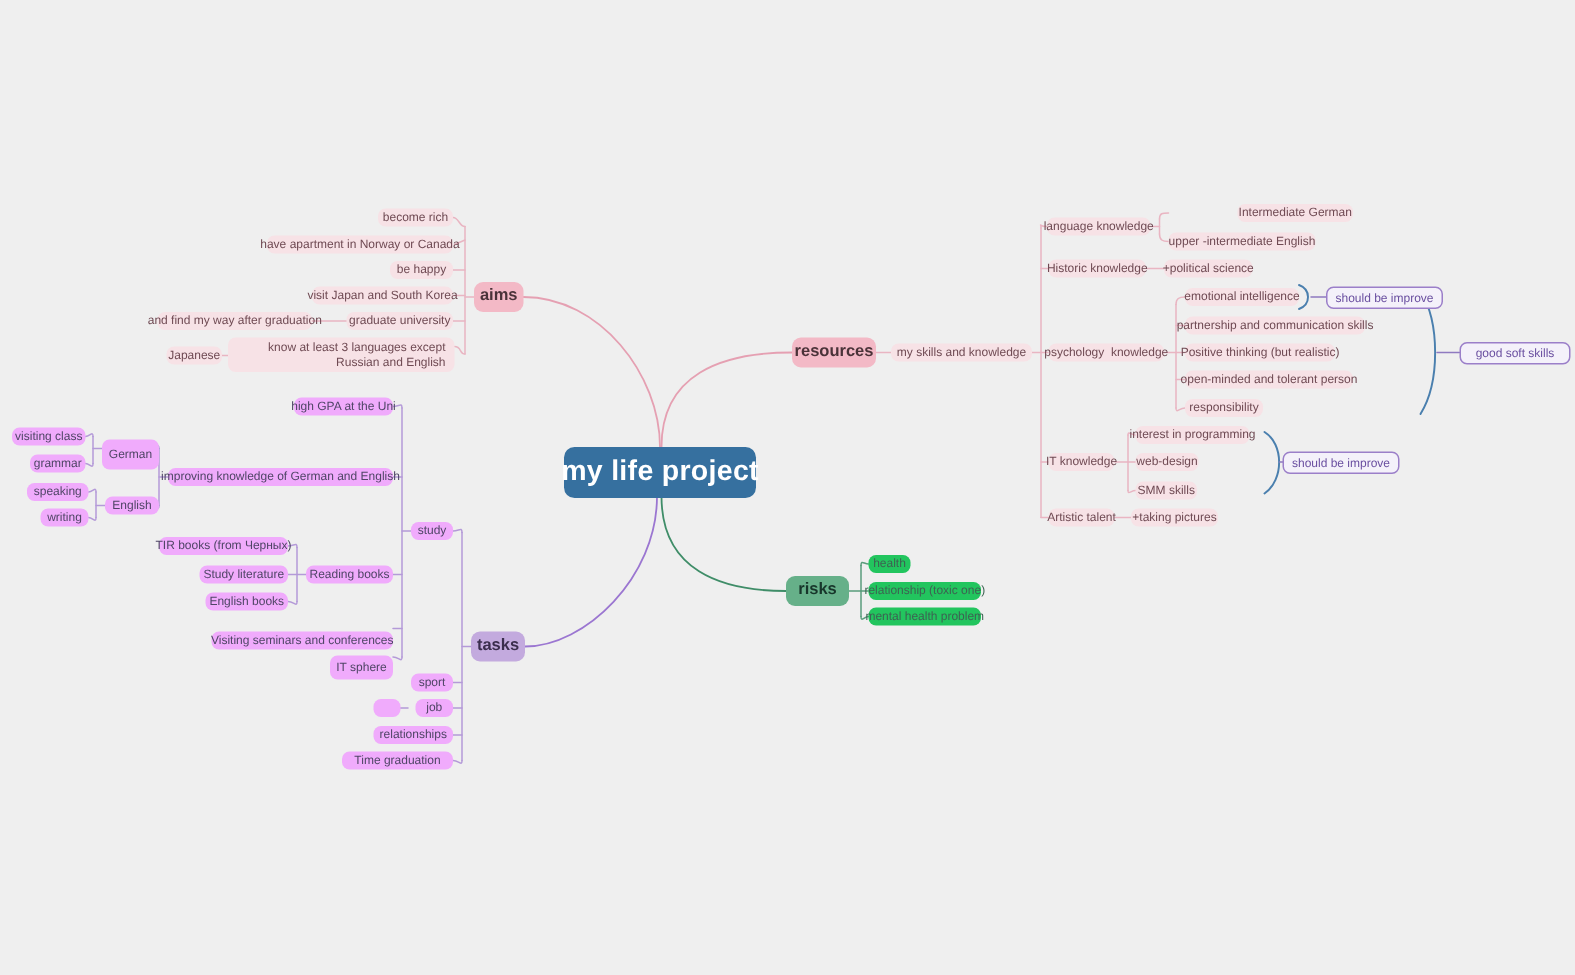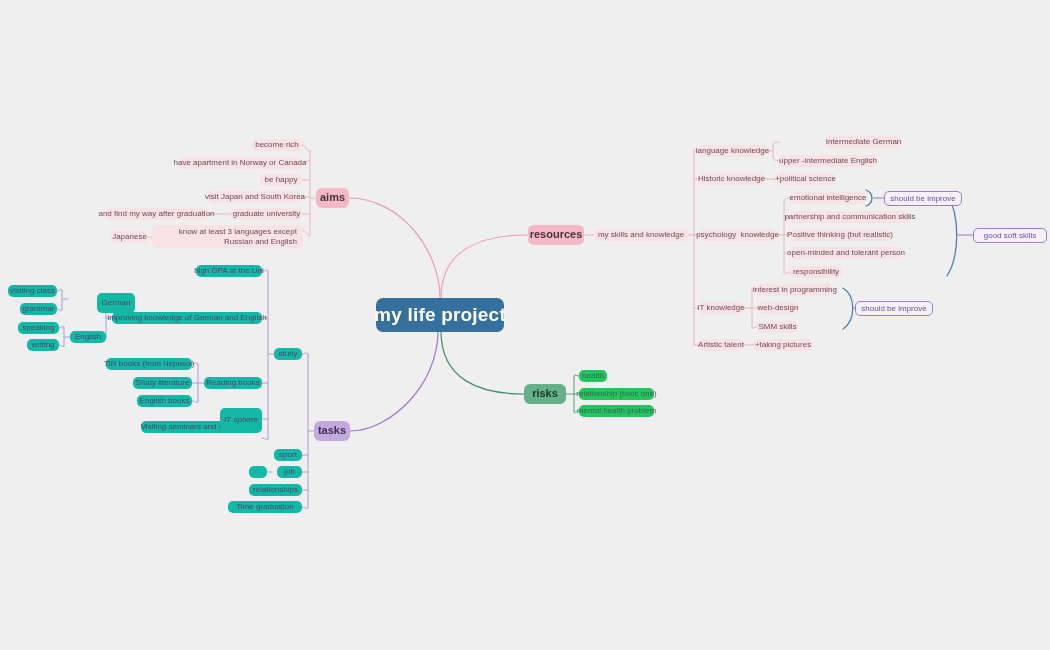--- a/index.html
+++ b/index.html
@@ -34,21 +34,21 @@
     font-size:11px;font-weight:700;border-radius:6px;
   }
   .n-main.pink{background:#f3b9c6;color:#4a3238;}
   .n-main.green{background:#66b089;color:#17352a;}
   .n-main.purple{background:#c3aade;color:#3a2d4d;}
 
   
   .n-leaf{font-size:8px;padding:3px 6px;}
   .pink-leaf{background:#f7e2e6;color:#6f4a53;}
   .green-leaf{background:#22c55e;color:#3d6252;text-align:center;}
-  .purple-leaf{background:#14b8a6;color:#4f4566;}
+  .purple-leaf{background:#f0abfc;color:#4f4566;}
   .outline-leaf{
     background:#f4f1fa;color:#6a4fa0;
     border:1px solid #9b7fc9;border-radius:5px;
   }
   .n-leaf.multiline{white-space:normal;line-height:1.25;text-align:right;justify-content:flex-start;}
 </style>
 </head>
 <body>
 
 <div id="stage">
@@ -210,23 +210,23 @@
   <div class="node n-leaf purple-leaf" style="left:274px;top:449px;width:28px;height:12px;">sport</div>
   <div class="node n-leaf purple-leaf" style="left:277px;top:466px;width:25px;height:12px;">job</div>
   <div class="node n-leaf purple-leaf" style="left:249px;top:466px;width:18px;height:12px;"></div>
   <div class="node n-leaf purple-leaf" style="left:249px;top:484px;width:53px;height:12px;">relationships</div>
   <div class="node n-leaf purple-leaf" style="left:228px;top:501px;width:74px;height:12px;">Time graduation</div>
 
   <div class="node n-leaf purple-leaf" style="left:196px;top:265px;width:66px;height:12px;">high GPA at the Uni</div>
   <div class="node n-leaf purple-leaf" style="left:112px;top:312px;width:150px;height:12px;">improving knowledge of German and English</div>
   <div class="node n-leaf purple-leaf" style="left:204px;top:377px;width:58px;height:12px;">Reading books</div>
   <div class="node n-leaf purple-leaf" style="left:141px;top:413px;width:121px;height:12px;margin-top:8px;">Visiting seminars and conferences</div>
-  <div class="node n-leaf purple-leaf" style="left:220px;top:408px;width:42px;height:24px;font-style:italic;">IT sphere</div>
-
-  <div class="node n-leaf purple-leaf" style="left:68px;top:293px;width:38px;height:20px;margin-left:29px;">German</div>
+  <div class="node n-leaf purple-leaf" style="left:220px;top:437px;width:42px;height:16px;">IT sphere</div>
+
+  <div class="node n-leaf purple-leaf" style="left:68px;top:293px;width:38px;height:20px;">German</div>
   <div class="node n-leaf purple-leaf" style="left:8px;top:285px;width:49px;height:12px;">visiting class</div>
   <div class="node n-leaf purple-leaf" style="left:20px;top:303px;width:37px;height:12px;text-align:right;">grammar</div>
 
   <div class="node n-leaf purple-leaf" style="left:70px;top:331px;width:36px;height:12px;">English</div>
   <div class="node n-leaf purple-leaf" style="left:18px;top:322px;width:41px;height:12px;">speaking</div>
   <div class="node n-leaf purple-leaf" style="left:27px;top:339px;width:32px;height:12px;">writing</div>
 
   <div class="node n-leaf purple-leaf" style="left:106px;top:358px;width:86px;height:12px;">TIR books (from Черных)</div>
   <div class="node n-leaf purple-leaf" style="left:133px;top:377px;width:59px;height:12px;">Study literature</div>
   <div class="node n-leaf purple-leaf" style="left:137px;top:395px;width:55px;height:12px;">English books</div>

